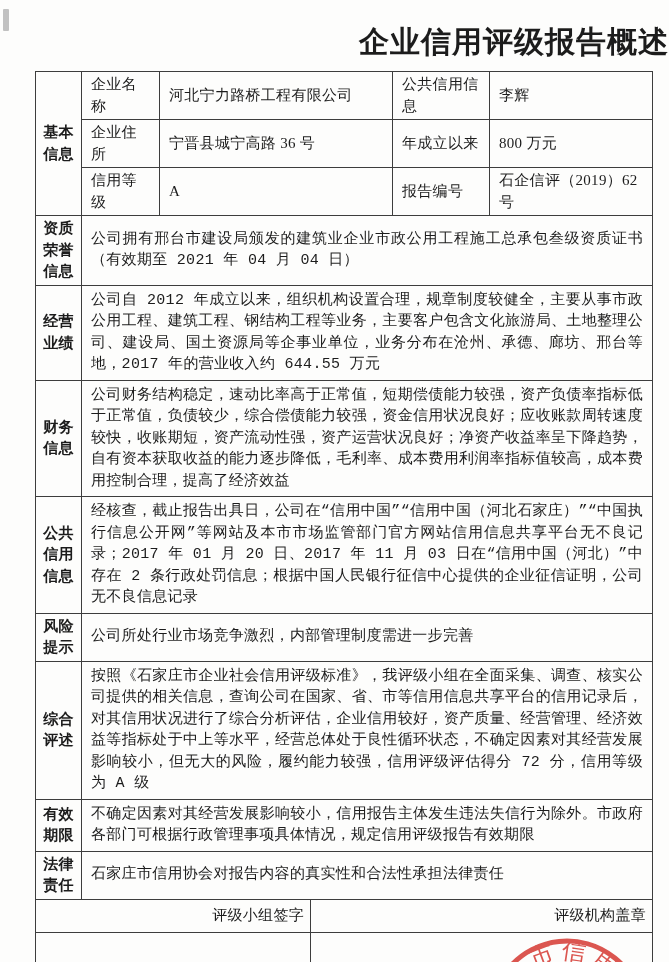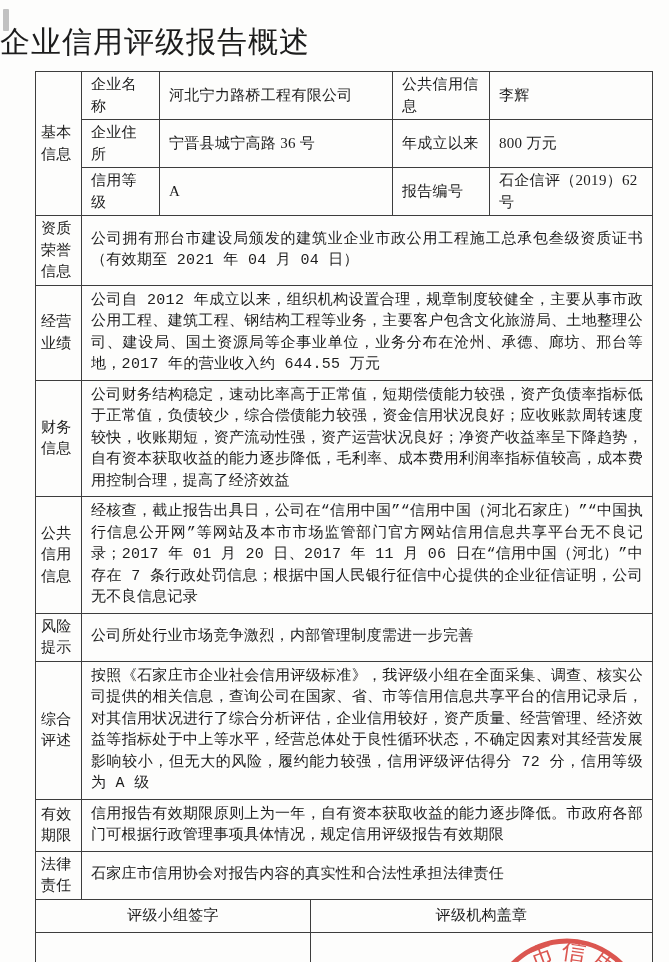--- a/index.html
+++ b/index.html
@@ -3,43 +3,43 @@
 <meta charset="utf-8">
 <style>
   html,body{margin:0;padding:0;}
   body{
     width:669px;height:962px;position:relative;overflow:hidden;
     background:#fdfdfc;color:#1c1c1c;
     font-family:"Liberation Serif","DejaVu Serif",serif;
   }
   .scan-mark{position:absolute;left:3px;top:9px;width:6px;height:22px;background:#8f8f8f;opacity:.55;border-radius:1px;}
   h1.title{
-    margin:25px 0 12px;text-align:left;
-    font-size:30px;font-weight:normal;letter-spacing:1px;line-height:34px;
+    margin:25px 0 12px;text-align:right;
+    font-size:30px;font-weight:bold;letter-spacing:1px;line-height:34px;
   }
   table{border-collapse:collapse;table-layout:fixed;margin-left:35px;width:617px;}
   td{
     border:1px solid #3d3d3d;font-size:15px;line-height:21.5px;
     letter-spacing:.3px;overflow:hidden;vertical-align:middle;
   }
-  td.sec{padding:2px 5px;}
+  td.sec{text-align:center;padding:2px 5px;font-weight:bold;}
   td.fl,td.val{padding:2px 9px;}
   td.txt{padding:4px 9px;text-align:justify;font-family:Liberation Mono, monospace;}
   tr.r-basic{height:30px;}
   tr.r-qual{height:52px;}
   tr.r-biz{height:90px;}
   tr.r-fin{height:106px;}
   tr.r-pub{height:89px;}
   tr.r-risk{height:41px;}
   tr.r-comp{height:113px;}
   tr.r-valid{height:46px;}
   tr.r-legal{height:45px;}
   table.sig-table{margin-top:-1px;}
   tr.r-sighead{height:33px;}
-  tr.r-sighead td{text-align:center;padding:2px 6px;}
+  tr.r-sighead td{text-align:right;padding:2px 6px;}
   tr.r-sigbody{height:165px;}
   tr.r-sigbody td{vertical-align:top;position:relative;}
   .seal-svg{position:absolute;left:166px;top:-6px;z-index:2;opacity:.93;}
 </style>
 </head>
 <body>
 
 <div class="scan-mark"></div>
 
 <h1 class="title">企业信用评级报告概述</h1>
@@ -79,33 +79,33 @@
   <tr class="r-biz">
     <td class="sec">经营业绩</td>
     <td class="txt" colspan="4">公司自 2012 年成立以来，组织机构设置合理，规章制度较健全，主要从事市政公用工程、建筑工程、钢结构工程等业务，主要客户包含文化旅游局、土地整理公司、建设局、国土资源局等企事业单位，业务分布在沧州、承德、廊坊、邢台等地，2017 年的营业收入约 644.55 万元</td>
   </tr>
   <tr class="r-fin">
     <td class="sec">财务信息</td>
     <td class="txt" colspan="4">公司财务结构稳定，速动比率高于正常值，短期偿债能力较强，资产负债率指标低于正常值，负债较少，综合偿债能力较强，资金信用状况良好；应收账款周转速度较快，收账期短，资产流动性强，资产运营状况良好；净资产收益率呈下降趋势，自有资本获取收益的能力逐步降低，毛利率、成本费用利润率指标值较高，成本费用控制合理，提高了经济效益</td>
   </tr>
   <tr class="r-pub">
     <td class="sec">公共信用信息</td>
-    <td class="txt" colspan="4">经核查，截止报告出具日，公司在“信用中国”“信用中国（河北石家庄）”“中国执行信息公开网”等网站及本市市场监管部门官方网站信用信息共享平台无不良记录；2017 年 01 月 20 日、2017 年 11 月 06 日在“信用中国（河北）”中存在 7 条行政处罚信息；根据中国人民银行征信中心提供的企业征信证明，公司无不良信息记录</td>
+    <td class="txt" colspan="4">经核查，截止报告出具日，公司在“信用中国”“信用中国（河北石家庄）”“中国执行信息公开网”等网站及本市市场监管部门官方网站信用信息共享平台无不良记录；2017 年 01 月 20 日、2017 年 11 月 03 日在“信用中国（河北）”中存在 2 条行政处罚信息；根据中国人民银行征信中心提供的企业征信证明，公司无不良信息记录</td>
   </tr>
   <tr class="r-risk">
     <td class="sec">风险提示</td>
     <td class="txt" colspan="4">公司所处行业市场竞争激烈，内部管理制度需进一步完善</td>
   </tr>
   <tr class="r-comp">
     <td class="sec">综合评述</td>
     <td class="txt" colspan="4">按照《石家庄市企业社会信用评级标准》，我评级小组在全面采集、调查、核实公司提供的相关信息，查询公司在国家、省、市等信用信息共享平台的信用记录后，对其信用状况进行了综合分析评估，企业信用较好，资产质量、经营管理、经济效益等指标处于中上等水平，经营总体处于良性循环状态，不确定因素对其经营发展影响较小，但无大的风险，履约能力较强，信用评级评估得分 72 分，信用等级为 A 级</td>
   </tr>
   <tr class="r-valid">
     <td class="sec">有效期限</td>
-    <td class="txt" colspan="4">信用报告有效期限原则上为一年，自有资本获取收益的能力逐步降低。市政府各部门可根据行政管理事项具体情况，规定信用评级报告有效期限</td>
+    <td class="txt" colspan="4">不确定因素对其经营发展影响较小，信用报告主体发生违法失信行为除外。市政府各部门可根据行政管理事项具体情况，规定信用评级报告有效期限</td>
   </tr>
   <tr class="r-legal">
     <td class="sec">法律责任</td>
     <td class="txt" colspan="4">石家庄市信用协会对报告内容的真实性和合法性承担法律责任</td>
   </tr>
 </tbody>
   </table>
 
 <table class="sig-table">
   <colgroup>

